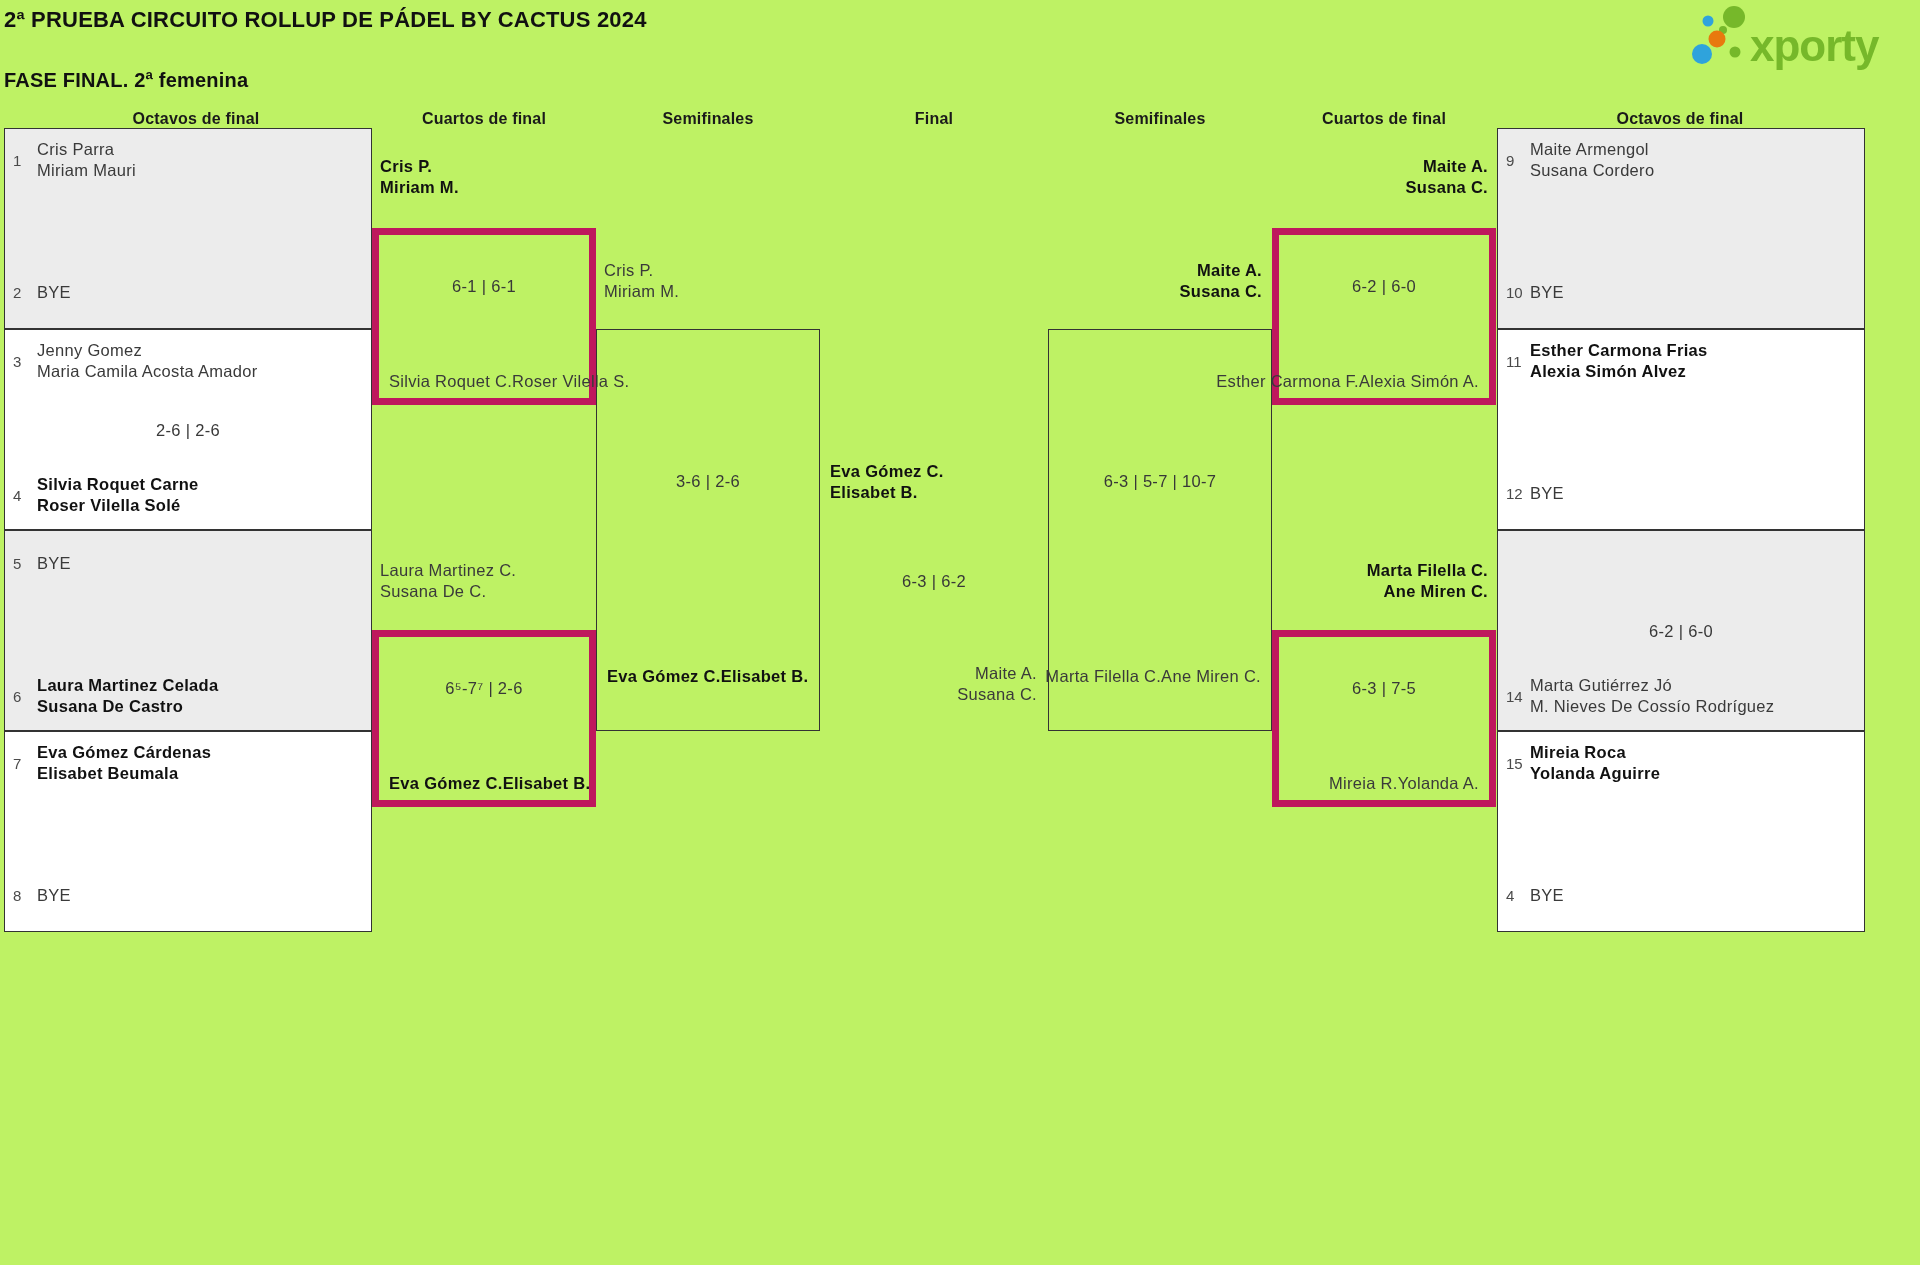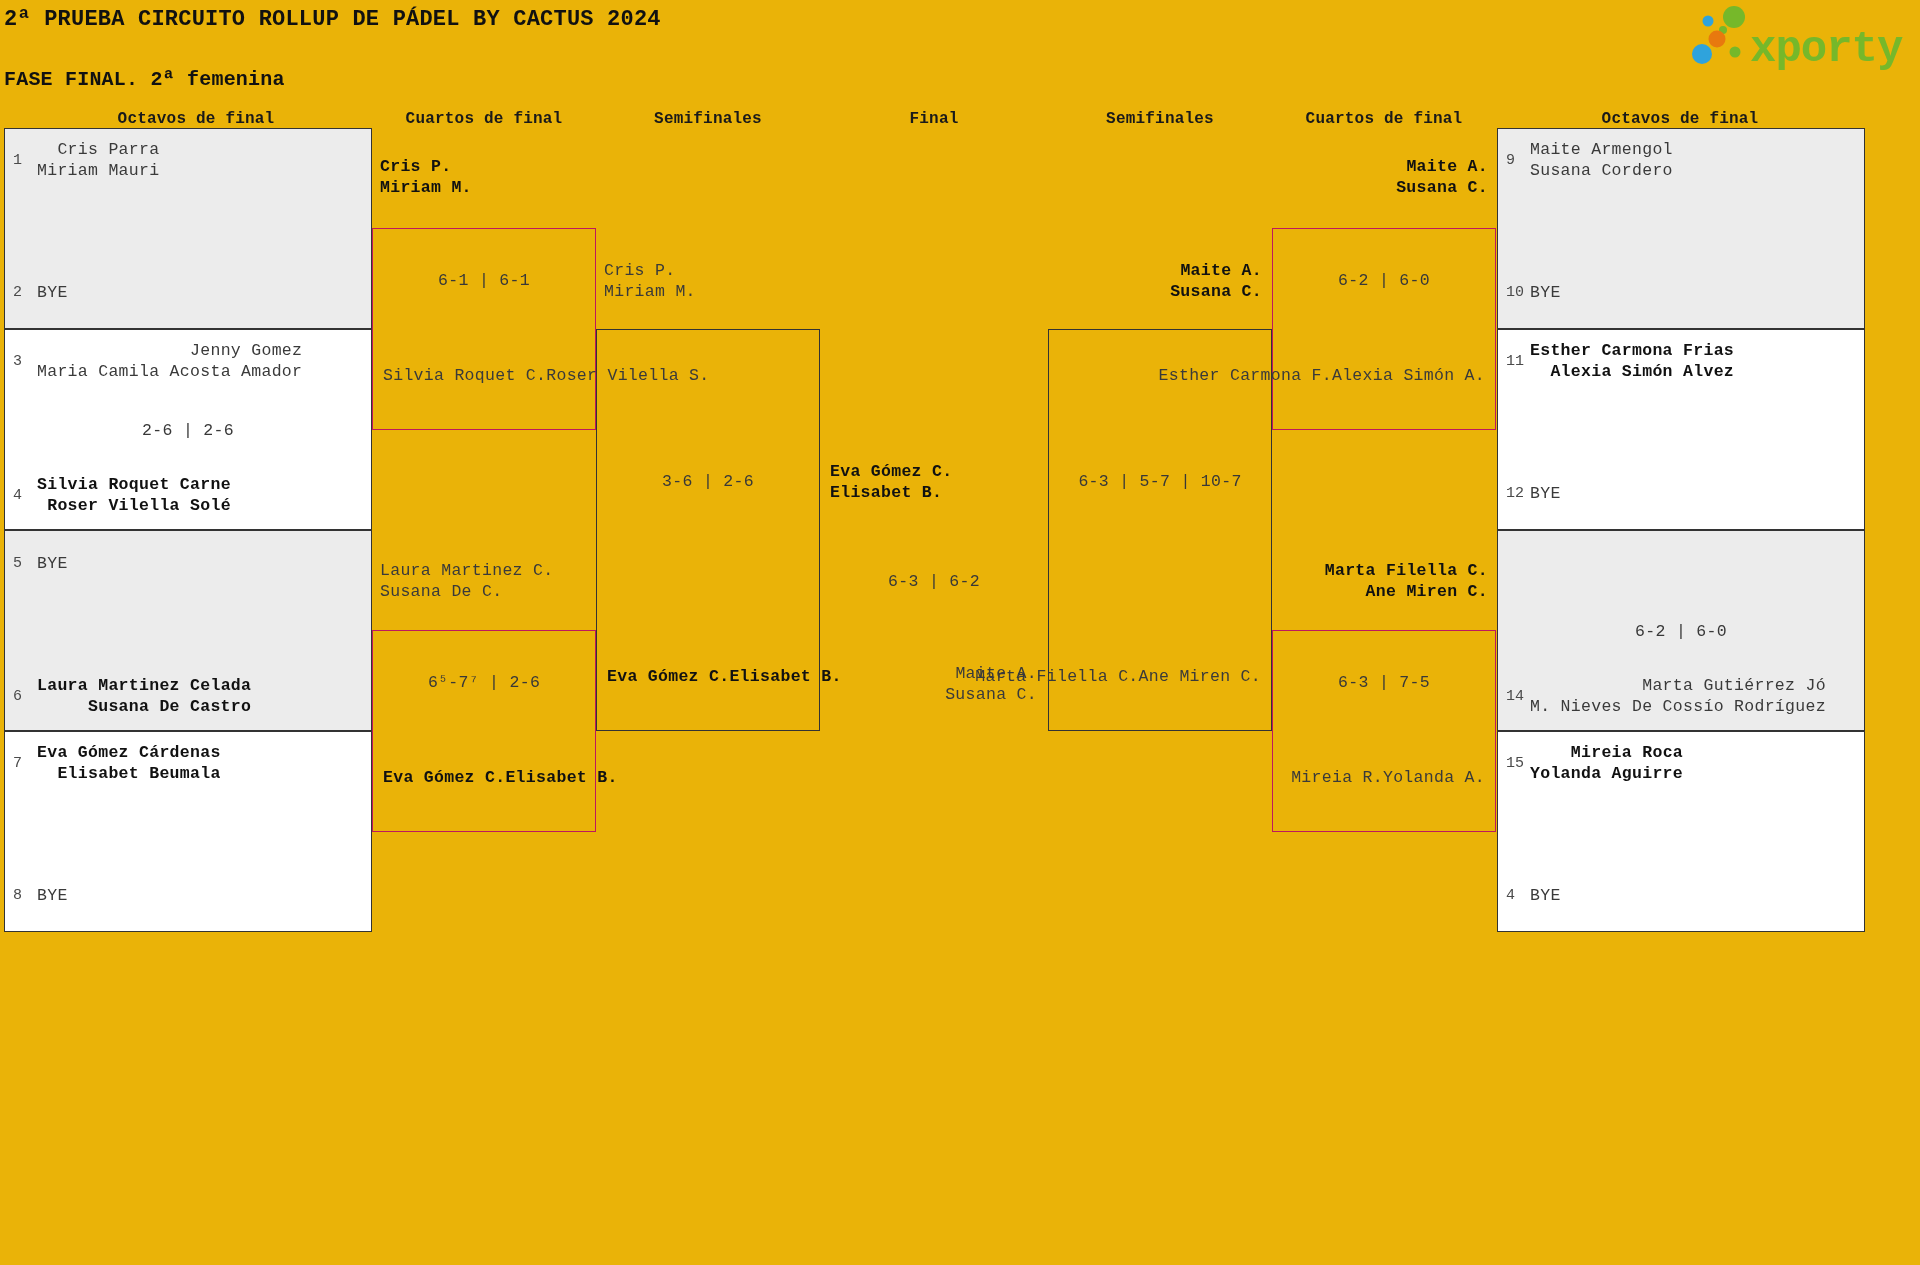--- a/index.html
+++ b/index.html
@@ -1,39 +1,39 @@
 <!DOCTYPE html>
 <html><head>
 <meta charset="utf-8">
 <style>
   html,body{margin:0;padding:0;background:#fff;}
   .canvas{
-    position:relative;width:1920px;height:1265px;background:#eab308;overflow:hidden;
-    font-family:Liberation Mono, monospace;color:#3a3a3a;
+    position:relative;width:1920px;height:1265px;background:#bef264;overflow:hidden;
+    font-family:Liberation Sans, sans-serif;color:#3a3a3a;
   }
   
   .title1{position:absolute;left:4px;top:6px;font-size:22px;line-height:28px;font-weight:700;color:#111;letter-spacing:.2px;}
   .title2{position:absolute;left:4px;top:34px;font-size:20px;line-height:26px;font-weight:700;color:#111;letter-spacing:.2px;margin-top:33px;}
   
   .rh{position:absolute;top:98px;width:240px;text-align:center;font-size:16px;font-weight:600;color:#1a1a1a;letter-spacing:.2px;margin-top:12px;}
   
   .box{position:absolute;width:368px;height:201px;border:1px solid #333;box-sizing:border-box;background:#fff;}
   .box.gray{background:#ececec;}
   .pair{position:absolute;left:6px;display:flex;align-items:center;}
   .pair .seed{width:20px;flex:none;font-size:15px;color:#4a4a4a;padding-left:2px;}
-  .pair .names{display:flex;flex-direction:column;margin-left:4px;align-items:flex-end;}
+  .pair .names{display:flex;flex-direction:column;margin-left:4px;}
   .pt{top:10px;}
   .pb{bottom:13px;}
   .pbye-t{top:22px;}
   .pbye-b{bottom:25px;}
   .name{font-size:16.5px;line-height:21px;color:#3a3a3a;letter-spacing:.3px;white-space:nowrap;}
   .w{font-weight:700;color:#111;}
   .score{position:absolute;left:0;right:0;top:50%;transform:translateY(-50%);text-align:center;font-size:16.5px;color:#383838;letter-spacing:.3px;}
   
-  .qbox{position:absolute;width:224px;height:202px;border:1px solid #be185d;box-sizing:border-box;background:transparent;}
+  .qbox{position:absolute;width:224px;height:177px;border:7px solid #be185d;box-sizing:border-box;background:transparent;}
   .sbox{position:absolute;width:224px;height:402px;border:1px solid #333;box-sizing:border-box;background:transparent;}
   .qscore{position:absolute;left:0;right:0;top:42px;text-align:center;font-size:16.5px;color:#383838;letter-spacing:.3px;}
   .sscore{position:absolute;left:0;right:0;top:142px;text-align:center;font-size:16.5px;color:#383838;letter-spacing:.3px;}
   .inner{position:absolute;display:flex;flex-direction:row;}
   .inner.il{left:10px;top:136px;}
   .inner.ir{right:10px;top:136px;text-align:right;}
   .inner.sl{left:10px;top:336px;}
   .inner.sr{right:10px;top:336px;text-align:right;}
   .lbl{position:absolute;display:flex;flex-direction:column;}
   .lbl.tr{text-align:right;}

